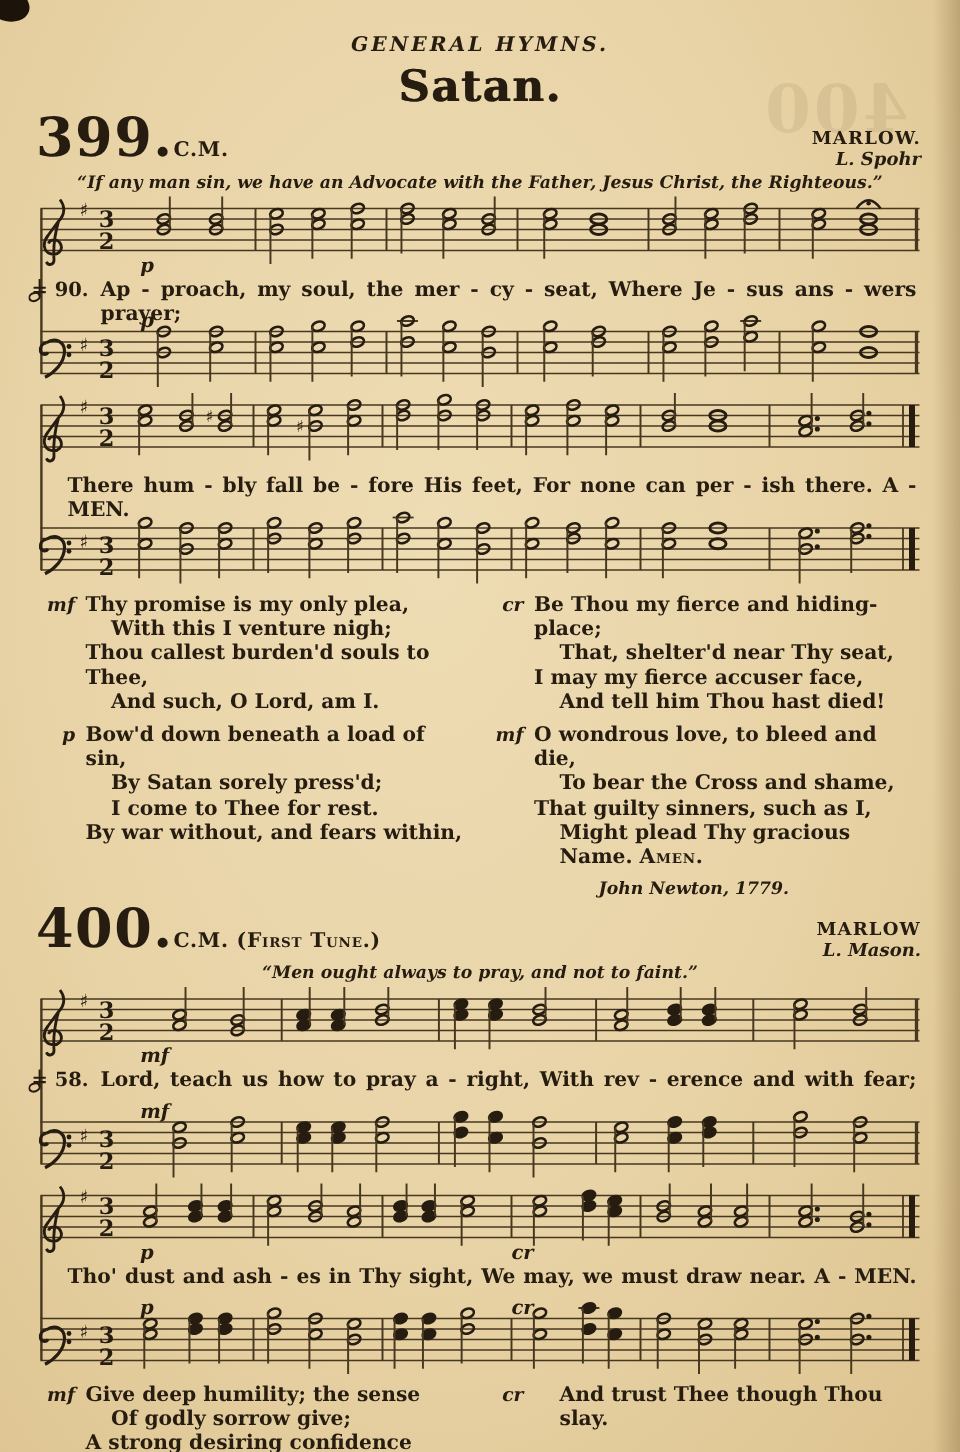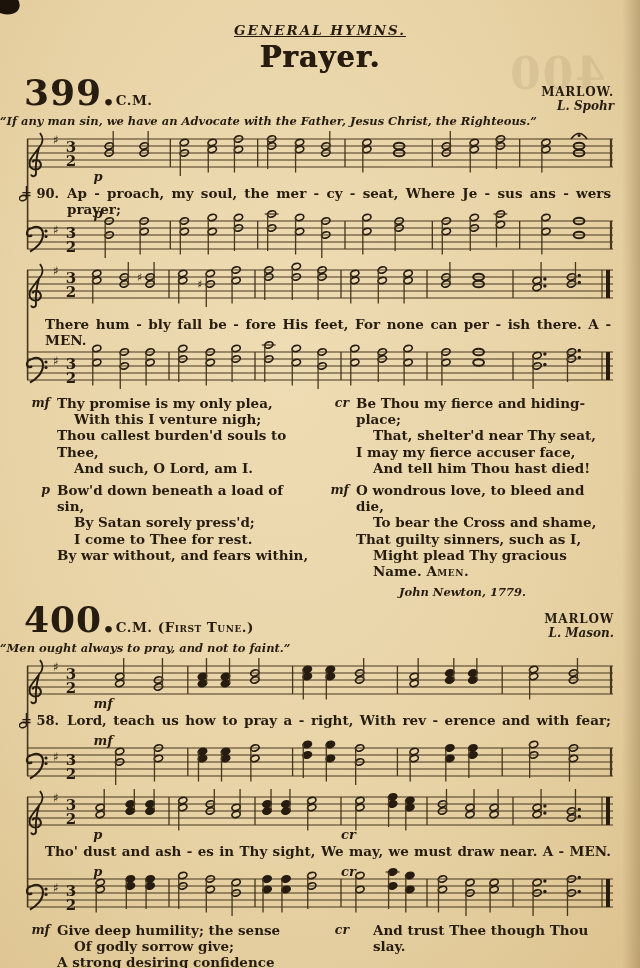--- a/index.html
+++ b/index.html
@@ -8,30 +8,30 @@
     background:radial-gradient(ellipse at 45% 38%, #eedcb4 0%, #e8d3a6 55%, #dcc28e 100%);
     font-family:"DejaVu Serif", serif;color:#261c10;
   }
   .edge-shade{position:absolute;top:0;right:0;width:18px;height:100%;
     background:linear-gradient(to left, rgba(110,80,40,.30), rgba(110,80,40,0));pointer-events:none;}
   .corner-blotch{position:absolute;top:-8px;left:-10px;width:30px;height:22px;background:#1c140b;
     border-radius:50%;transform:rotate(18deg);}
   .ghost{position:absolute;top:48px;right:34px;font-size:44px;font-weight:bold;
     color:rgba(100,75,40,.10);transform:scaleX(-1);letter-spacing:2px;}
   .running-head{margin-top:22px;text-align:center;font-weight:bold;font-style:italic;
-    font-size:13.5px;letter-spacing:2px;text-decoration:underline;}
+    font-size:13.5px;letter-spacing:2px;}
   .section-title{text-align:center;font-size:29px;font-weight:bold;margin-top:5px;line-height:1;
     letter-spacing:1px;text-shadow:.6px 0 0 currentColor;}
   .hymn-head{position:relative;padding:0 24px;margin-top:2px;height:44px;}
   .hymn-no{font-size:36px;font-weight:bold;letter-spacing:1px;line-height:1.05;}
   .hymn-meter{font-size:13.5px;font-weight:bold;margin-left:0;font-variant:small-caps;letter-spacing:.5px;}
   .tune-block{position:absolute;right:26px;top:12px;text-align:right;line-height:1.15;}
   .tune-name{font-weight:bold;font-size:12px;letter-spacing:.8px;}
   .composer{font-style:italic;font-size:12px;font-weight:bold;}
-  .epigraph{font-style:italic;font-weight:bold;font-size:11.5px;margin-top:-4px;}
+  .epigraph{text-align:center;font-style:italic;font-weight:bold;font-size:11.5px;margin-top:-4px;}
   .system{position:relative;width:602px;height:128px;margin:3px auto 1px;}
   .system svg{position:absolute;left:0;top:0;}
   .lyric-row{position:absolute;left:0;right:0;top:54px;height:20px;display:flex;
     align-items:baseline;font-weight:bold;font-size:13.5px;padding:0 10px 0 2px;}
   .tempo{display:inline-flex;align-items:center;gap:1px;font-weight:bold;font-size:13px;
     margin-right:8px;white-space:nowrap;}
   .lyric{flex:1;text-align:justify;text-align-last:justify;}
   .lyric.no-tempo{padding-left:24px;}
   .verses{display:flex;padding:0 28px 0 30px;gap:16px;margin-top:5px;}
   .vcol{flex:1;}
@@ -47,21 +47,21 @@
 </style>
 </head>
 <body>
 
 <div class="page">
   <div class="corner-blotch"></div>
   <div class="edge-shade"></div>
   <div class="ghost">400</div>
 
   <div class="running-head">GENERAL HYMNS.</div>
-  <div class="section-title">Prayer.</div>
+  <div class="section-title">Satan.</div>
 
   <section>
     <div class="hymn-head">
       <span class="hymn-no">399.</span><span class="hymn-meter">C.M.</span>
       <div class="tune-block">
         <div class="tune-name">MARLOW.</div>
         <div class="composer">L. Spohr</div>
       </div>
     </div>
     <div class="epigraph">“If any man sin, we have an Advocate with the Father, Jesus Christ, the Righteous.”</div>

